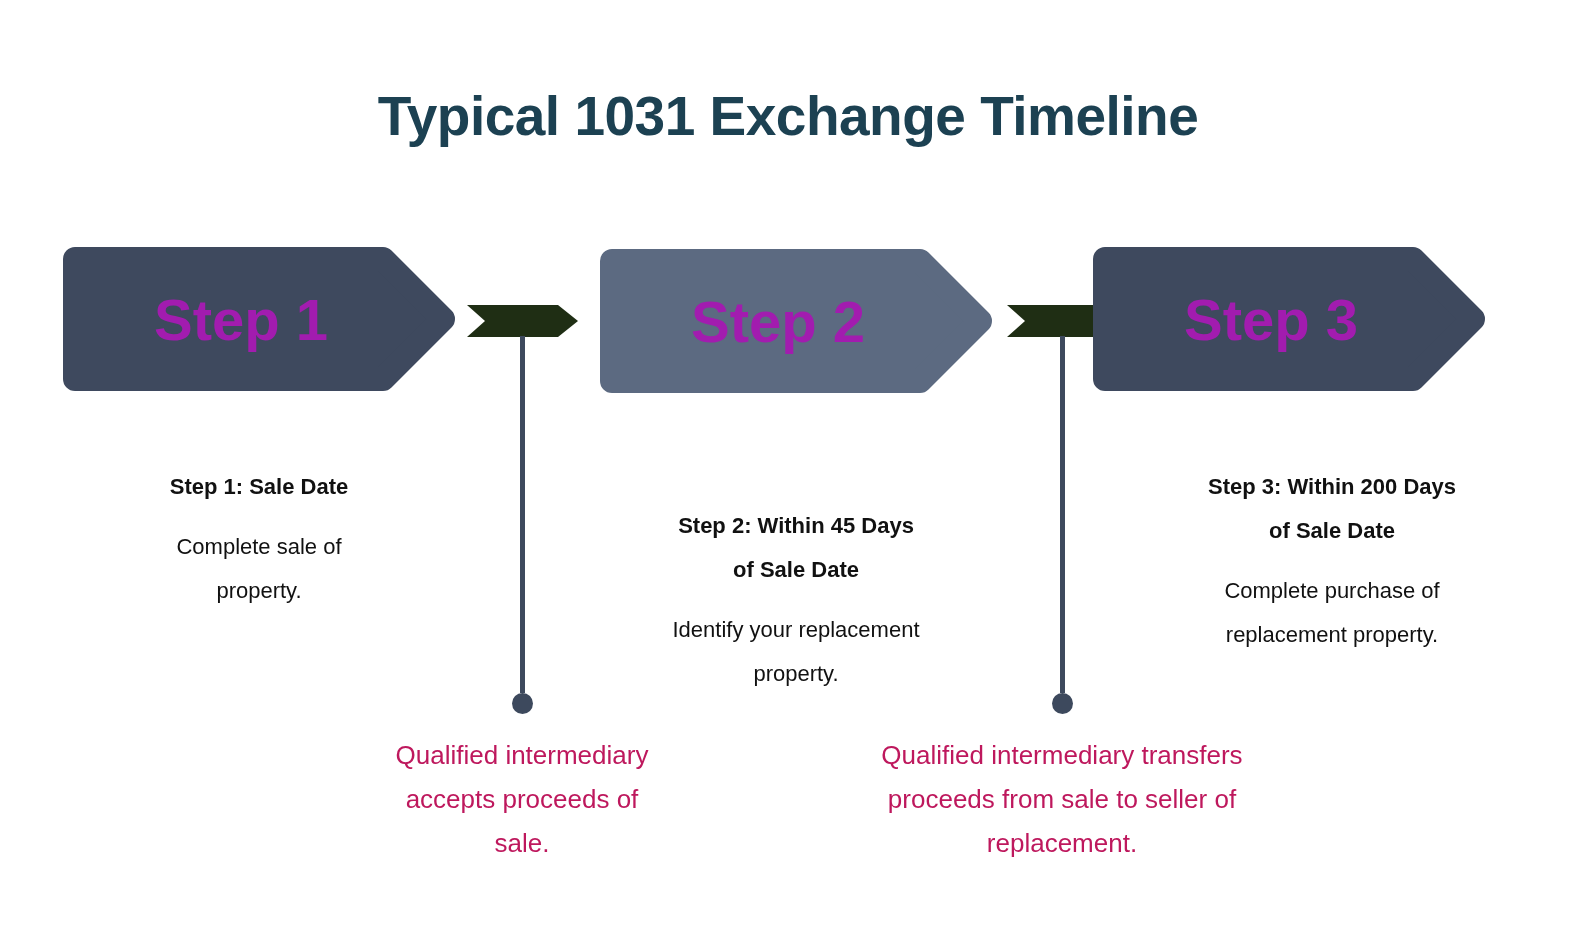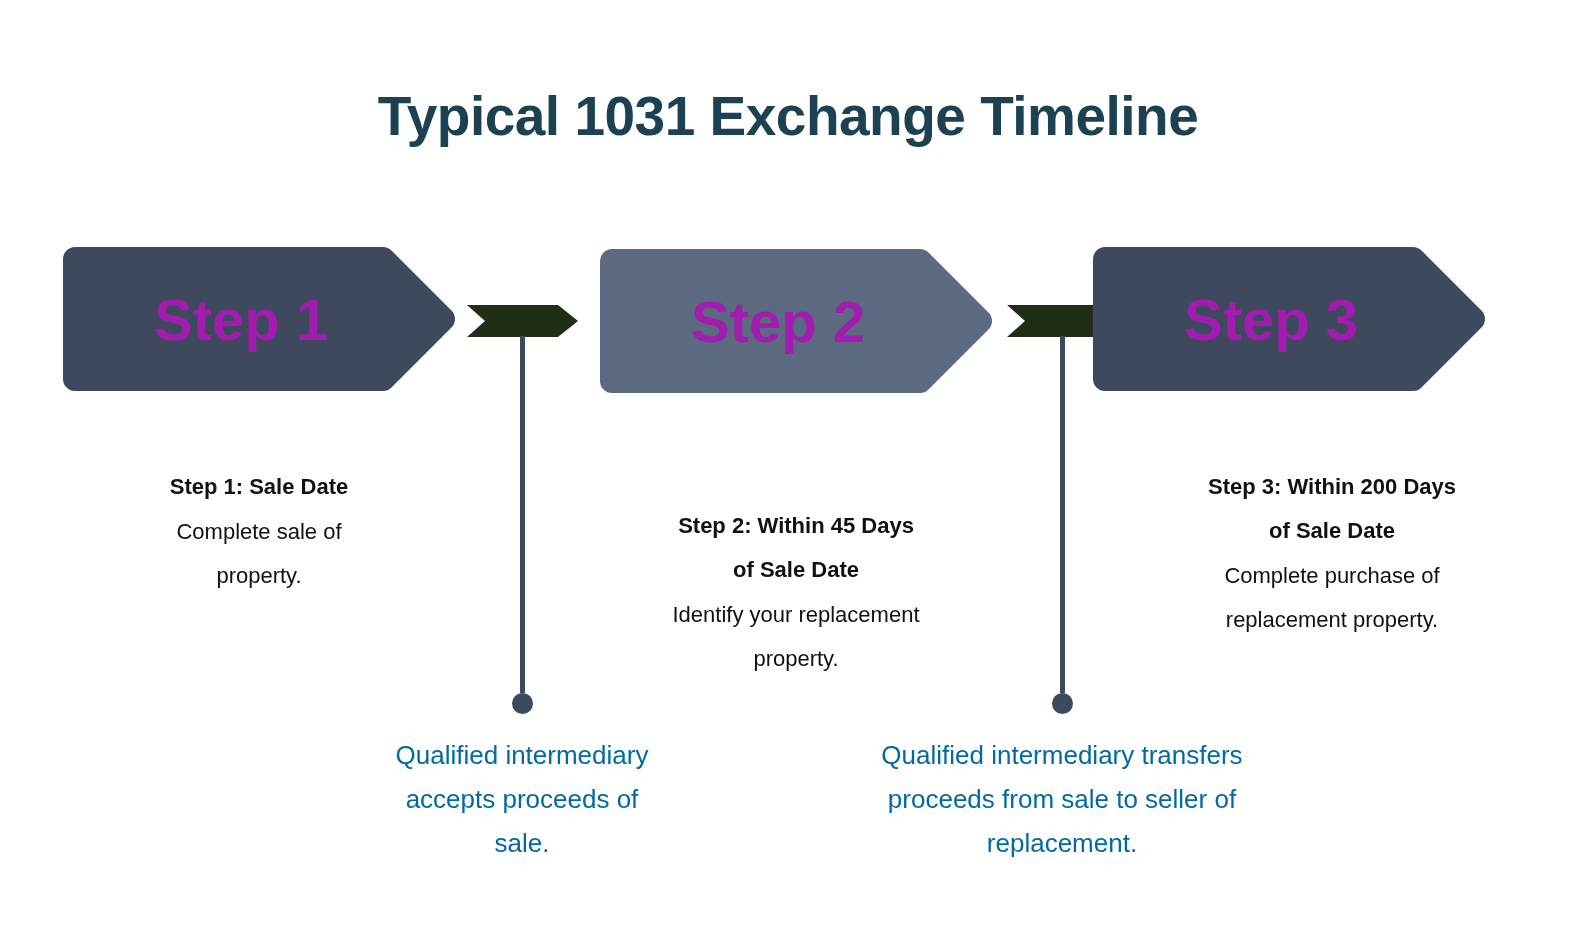--- a/index.html
+++ b/index.html
@@ -71,30 +71,30 @@
     color: #111111;
     font-size: 22px;
     line-height: 44px;
   }
   .cap1 { left: 99px; }
   .cap2 { left: 636px; }
   .cap3 { left: 1172px; }
   .cap-heading { font-weight: 700; margin: 0 auto; }
   .cap2 .cap-heading { max-width: 250px; margin-top: 39px; }
   .cap3 .cap-heading { max-width: 270px; }
-  .cap-desc { margin: 1px auto; }
+  .cap-desc { margin: 16px auto; }
   .cap1 .cap-desc { max-width: 230px; }
   .cap2 .cap-desc { max-width: 270px; }
   .cap3 .cap-desc { max-width: 290px; text-align: center; }
 
   .connector-note {
     position: absolute;
     top: 733px;
     text-align: center;
-    color: #0369a1;
+    color: #be185d;
     font-size: 26px;
     line-height: 44px;
   }
   .note1 { left: 342px; width: 360px; }
   .note1 .note-inner { max-width: 292px; margin: 0 auto; }
   .note2 { left: 862px; width: 400px; }
   .note2 .note-inner { max-width: 372px; margin: 0 auto; }
 </style>
 </head>
 <body>

